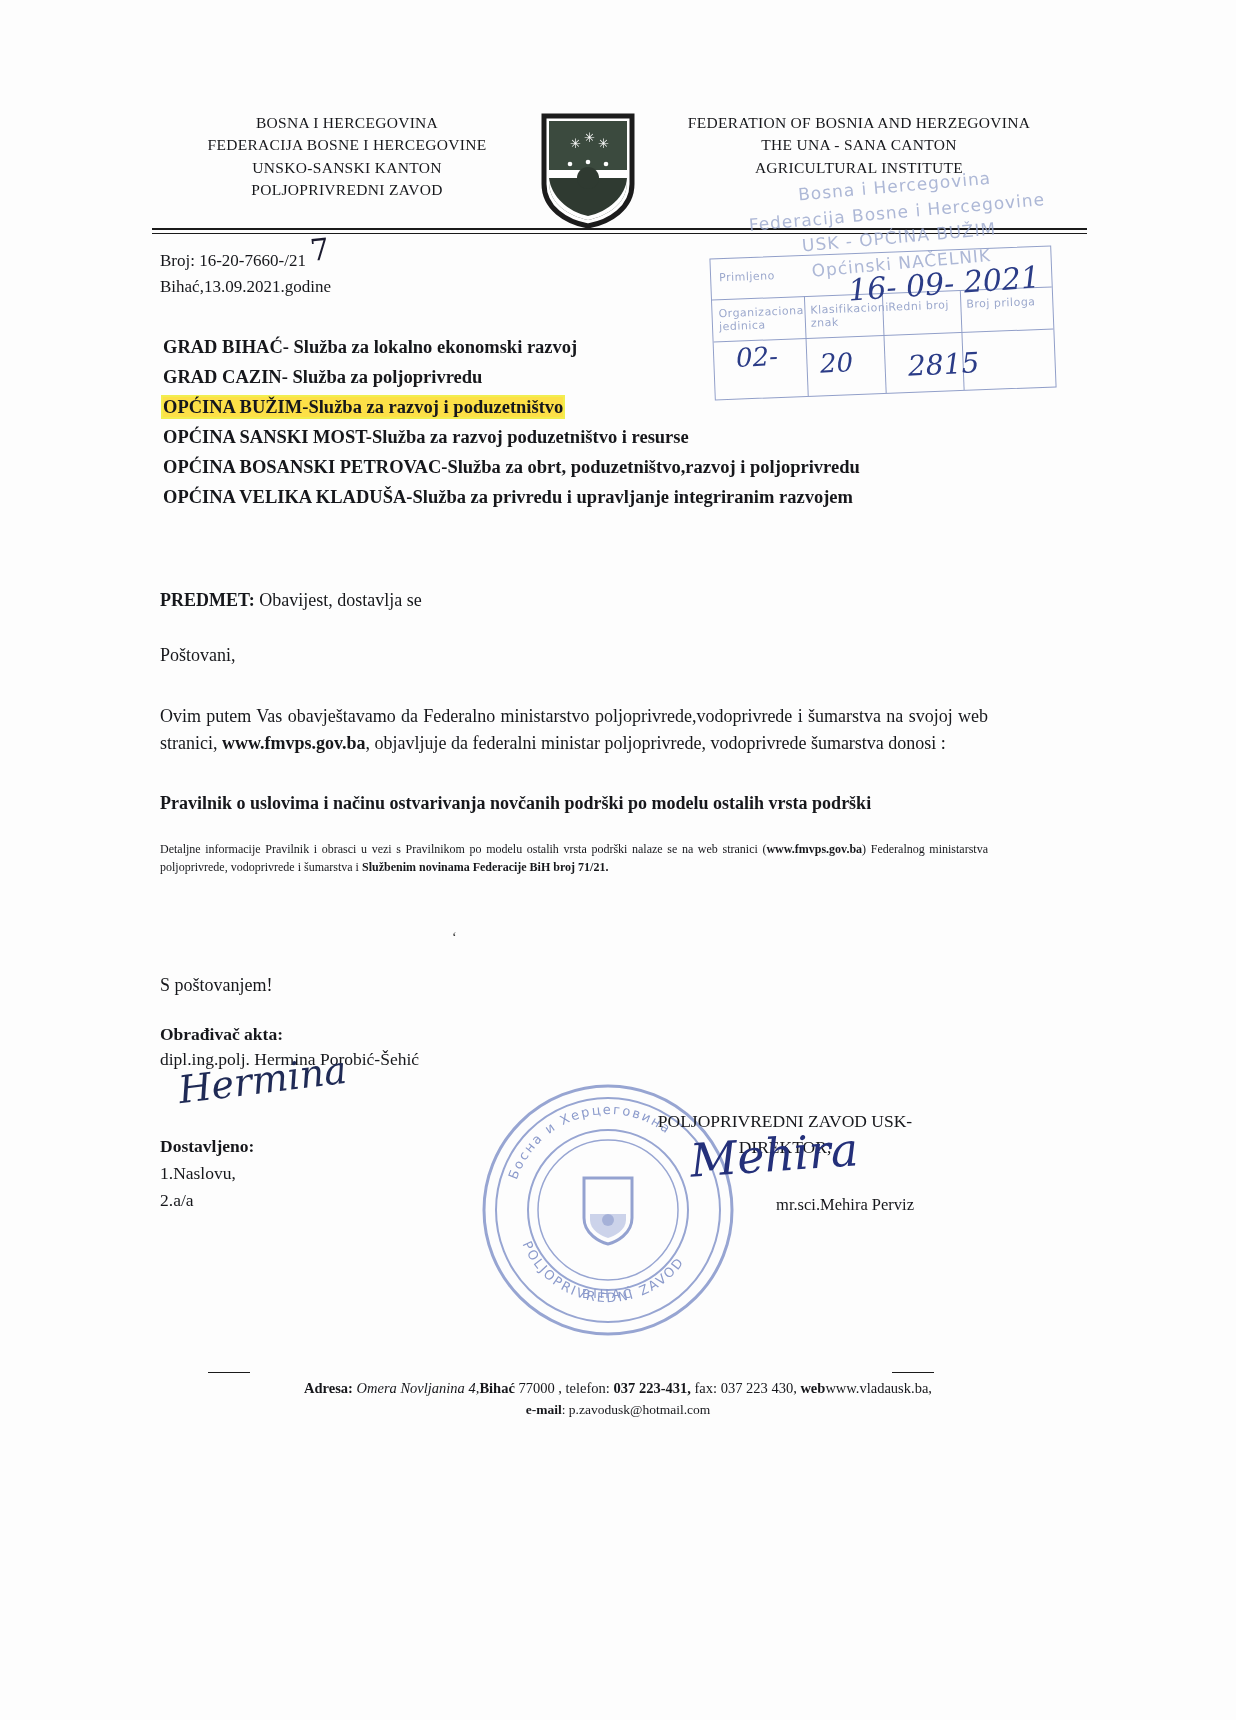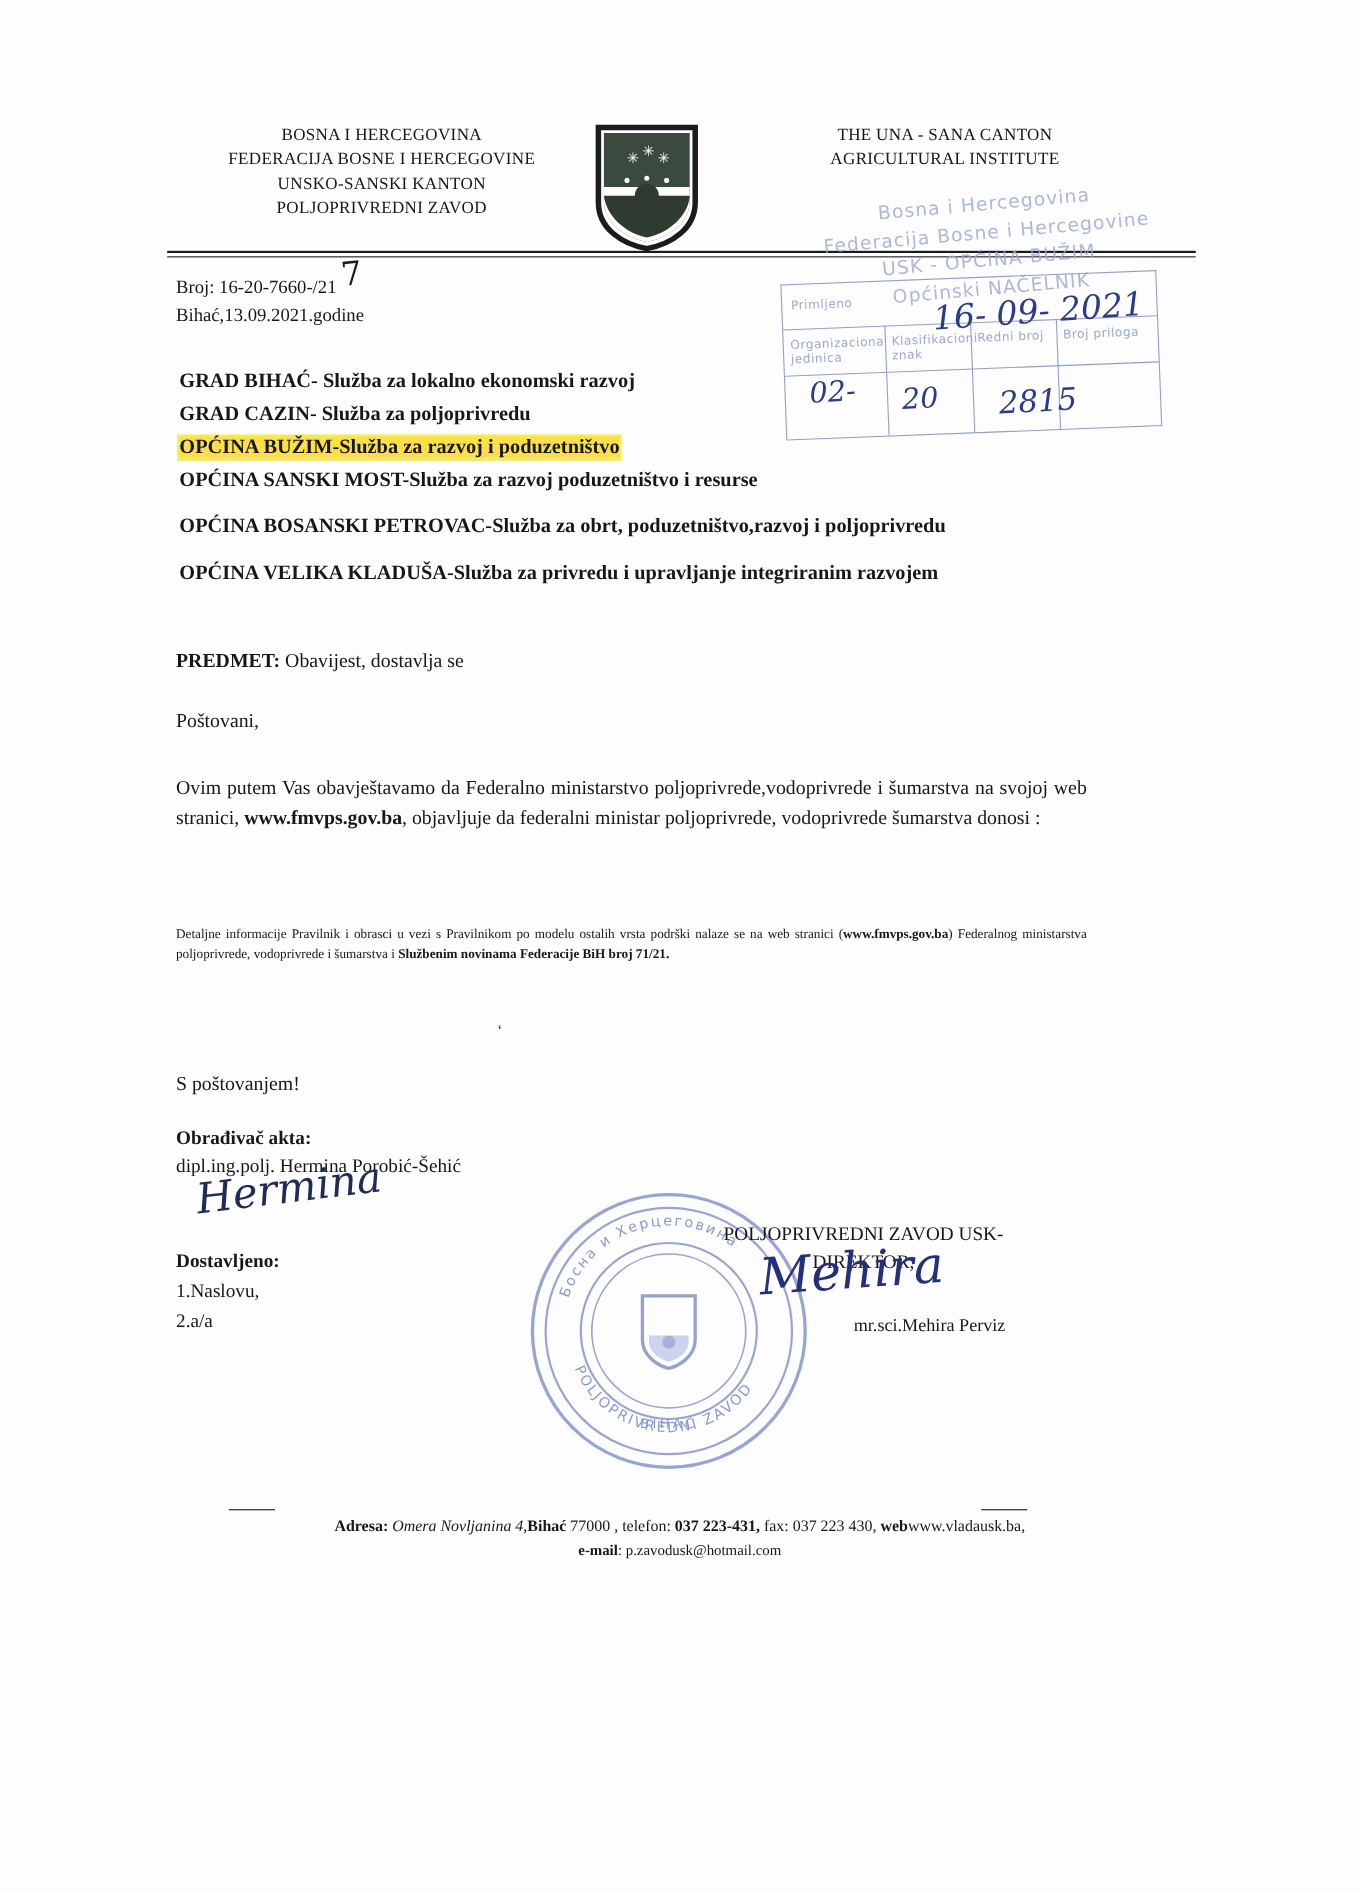--- a/index.html
+++ b/index.html
@@ -87,21 +87,21 @@
     font-size: 18.5px;
     font-weight: bold;
     line-height: 1.62;
     width: 820px;
   }
   .recipients .ln { white-space: nowrap; }
   .recipients .hl {
     background: #fde047;
     box-shadow: 0 0 0 2px #f2ee4f;
   }
-  .recipients .sp { margin-top: 12px; }
+  .recipients .sp { margin-top: 0; }
 
   
   .subject {
     position: absolute;
     left: 160px;
     top: 590px;
     font-size: 18px;
   }
   .subject b { font-weight: bold; }
 
@@ -313,20 +313,21 @@
           <text x="44" y="30" font-size="13" font-family="DejaVu Sans, sans-serif">✳</text>
           <text x="58" y="36" font-size="13" font-family="DejaVu Sans, sans-serif">✳</text>
           <circle cx="30" cy="52" r="2.3"></circle>
           <circle cx="48" cy="50" r="2.3"></circle>
           <circle cx="66" cy="52" r="2.3"></circle>
         </g>
       </svg>
     </div>
 
     <div class="hdr-col hdr-right">
+      <div>FEDERATION OF BOSNIA AND  HERZEGOVINA</div>
       <div>THE UNA - SANA CANTON</div>
       <div>AGRICULTURAL INSTITUTE</div>
     </div>
   </div>
 
   <div class="rule"></div>
 
   <div class="arc-stamp">
     <div>Bosna i Hercegovina</div>
     <div>Federacija Bosne i Hercegovine</div>
@@ -375,20 +376,21 @@
     <b>PREDMET:</b>
     <span>Obavijest, dostavlja se</span>
   </div>
 
   <div class="salut">Poštovani,</div>
 
   <div class="para1">
     <span>Ovim putem Vas  obavještavamo da Federalno ministarstvo poljoprivrede,vodoprivrede i šumarstva na svojoj web stranici, </span><b>www.fmvps.gov.ba</b><span>, objavljuje da  federalni ministar poljoprivrede, vodoprivrede šumarstva donosi :</span>
   </div>
 
+  <div class="para-title">Pravilnik o uslovima i načinu  ostvarivanja novčanih podrški po modelu ostalih vrsta podrški</div>
 
   <div class="para2">
     <span>Detaljne informacije  Pravilnik i obrasci u vezi s Pravilnikom po modelu ostalih vrsta podrški  nalaze se   na  web  stranici  (</span><b>www.fmvps.gov.ba</b><span>)  Federalnog  ministarstva  poljoprivrede,  vodoprivrede  i šumarstva i </span><b>Službenim novinama Federacije BiH broj 71/21.</b>
   </div>
 
   <div class="tiny-mark">ʻ</div>
 
   <div class="regards">S poštovanjem!</div>
 
   <div class="processor">

